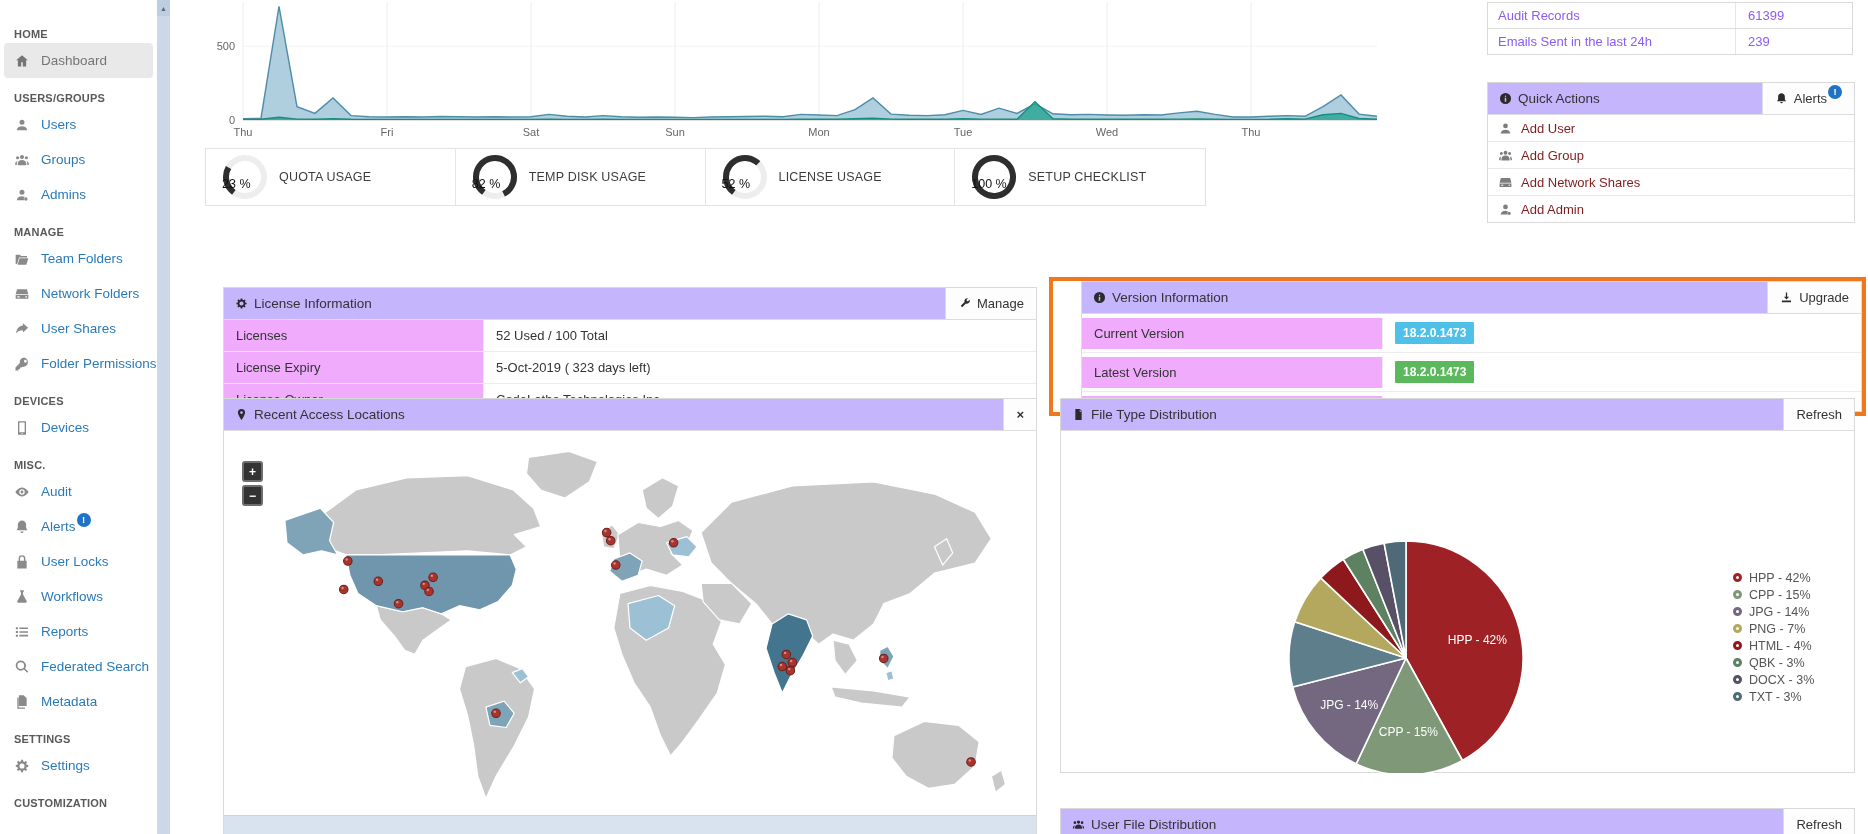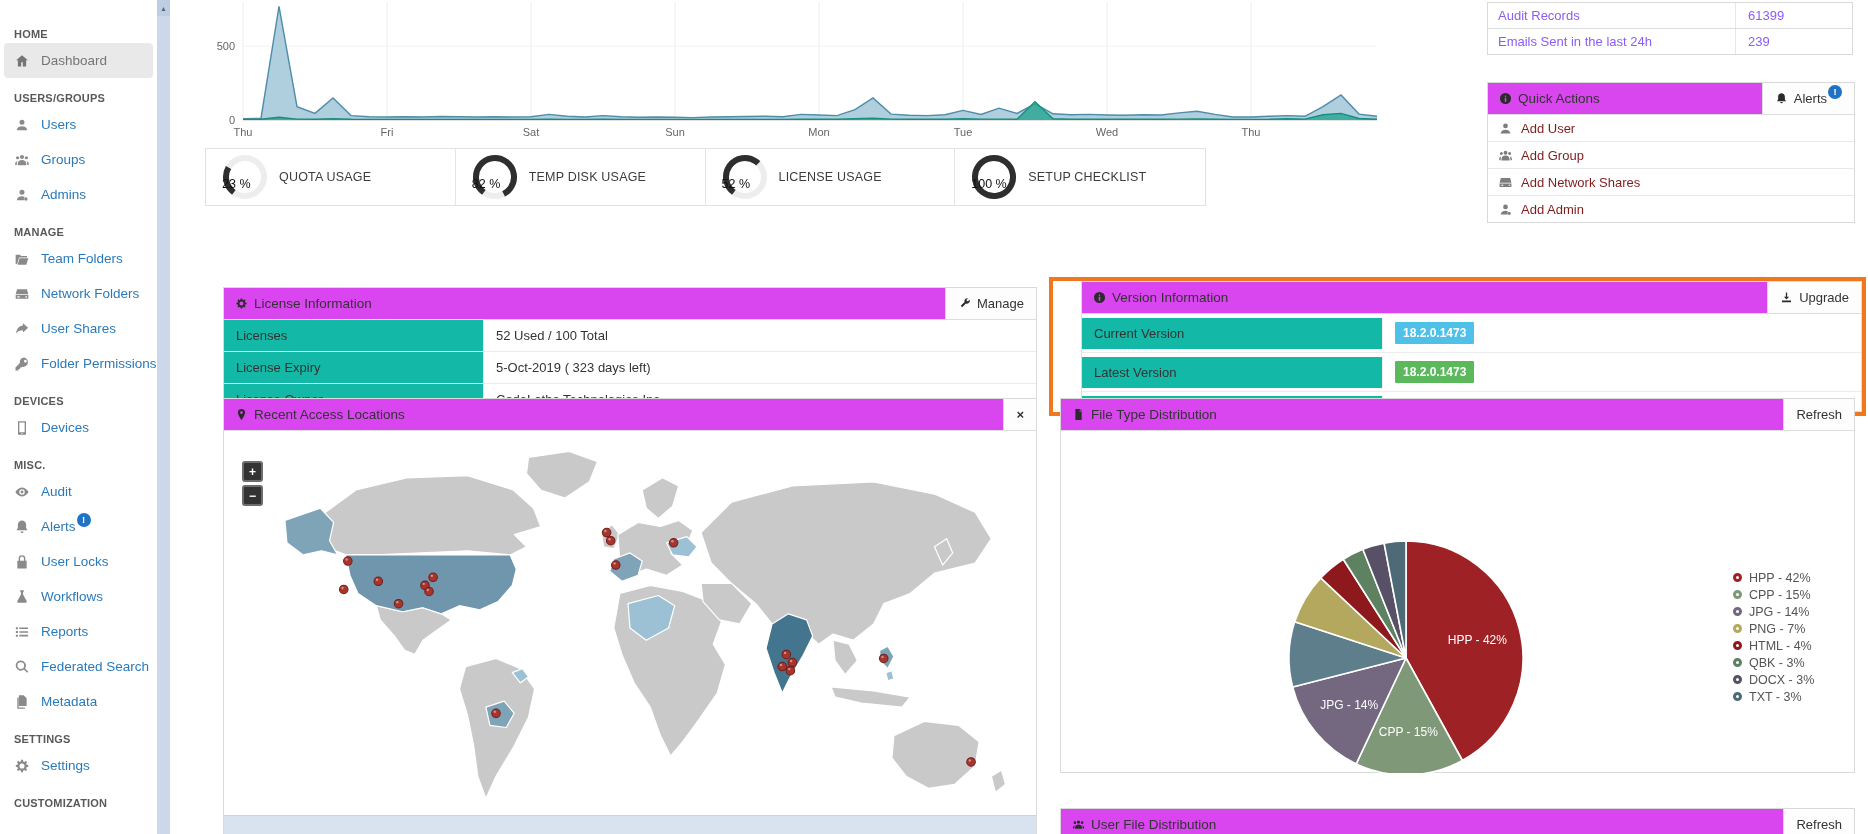--- a/index.html
+++ b/index.html
@@ -20,28 +20,28 @@
                background:#1f72c4;color:#fff;font-size:9.5px;font-weight:bold;margin-left:1px;position:relative;top:-7px;}
   
   .ic-w{display:inline-flex;width:16px;height:16px;margin-right:11px;flex:none;}
   .ic-w svg{width:100%;height:100%;}
   .ic-w path{fill:currentColor;}
   .ic-w.hdr{color:#2b2b2b;margin-right:8px;}
   .ic-w.sm{width:13px;height:13px;margin-right:6px;}
   
   .panel{position:absolute;background:#fff;border:1px solid #d9d9d9;box-sizing:border-box;}
   .panel-h{height:31px;border-bottom:1px solid #ddd;display:flex;align-items:center;padding:0 0 0 11px;
-           font-size:13.5px;color:#333;background:#d946ef;}
+           font-size:13.5px;color:#333;background:#c4b5fd;}
   .panel-title{white-space:nowrap;}
   .h-btn{margin-left:auto;border-left:1px solid #ddd;align-self:stretch;display:flex;align-items:center;
          padding:0 12px;color:#333;cursor:pointer;font-size:13px;background:#fdfdfd;}
   
   .kv-row{display:flex;border-top:1px solid #ececec;font-size:13px;color:#333;align-items:center;}
   .kv-row:first-child{border-top:none;}
-  .kv-label{width:235px;padding:8px 12px;background:#14b8a6;border-right:1px solid #ececec;flex:none;}
+  .kv-label{width:235px;padding:8px 12px;background:#f0abfc;border-right:1px solid #ececec;flex:none;}
   .kv-value{padding:8px 12px;}
   #version-rows .kv-label{width:276px;}
   .badge{display:inline-block;color:#fff;font-weight:bold;font-size:12px;padding:4px 8px;border-radius:1px;}
   
   #stats-panel{border:1px solid #d9d9d9;}
   .stat-row{display:flex;height:25px;align-items:center;border-bottom:1px solid #dedede;font-size:13px;color:#8b5cf6;}
   .stat-row:last-child{border-bottom:none;}
   .stat-label{flex:1;padding-left:10px;}
   .stat-value{width:104px;border-left:1px solid #e6e6e6;align-self:stretch;display:flex;align-items:center;padding-left:12px;}
   

